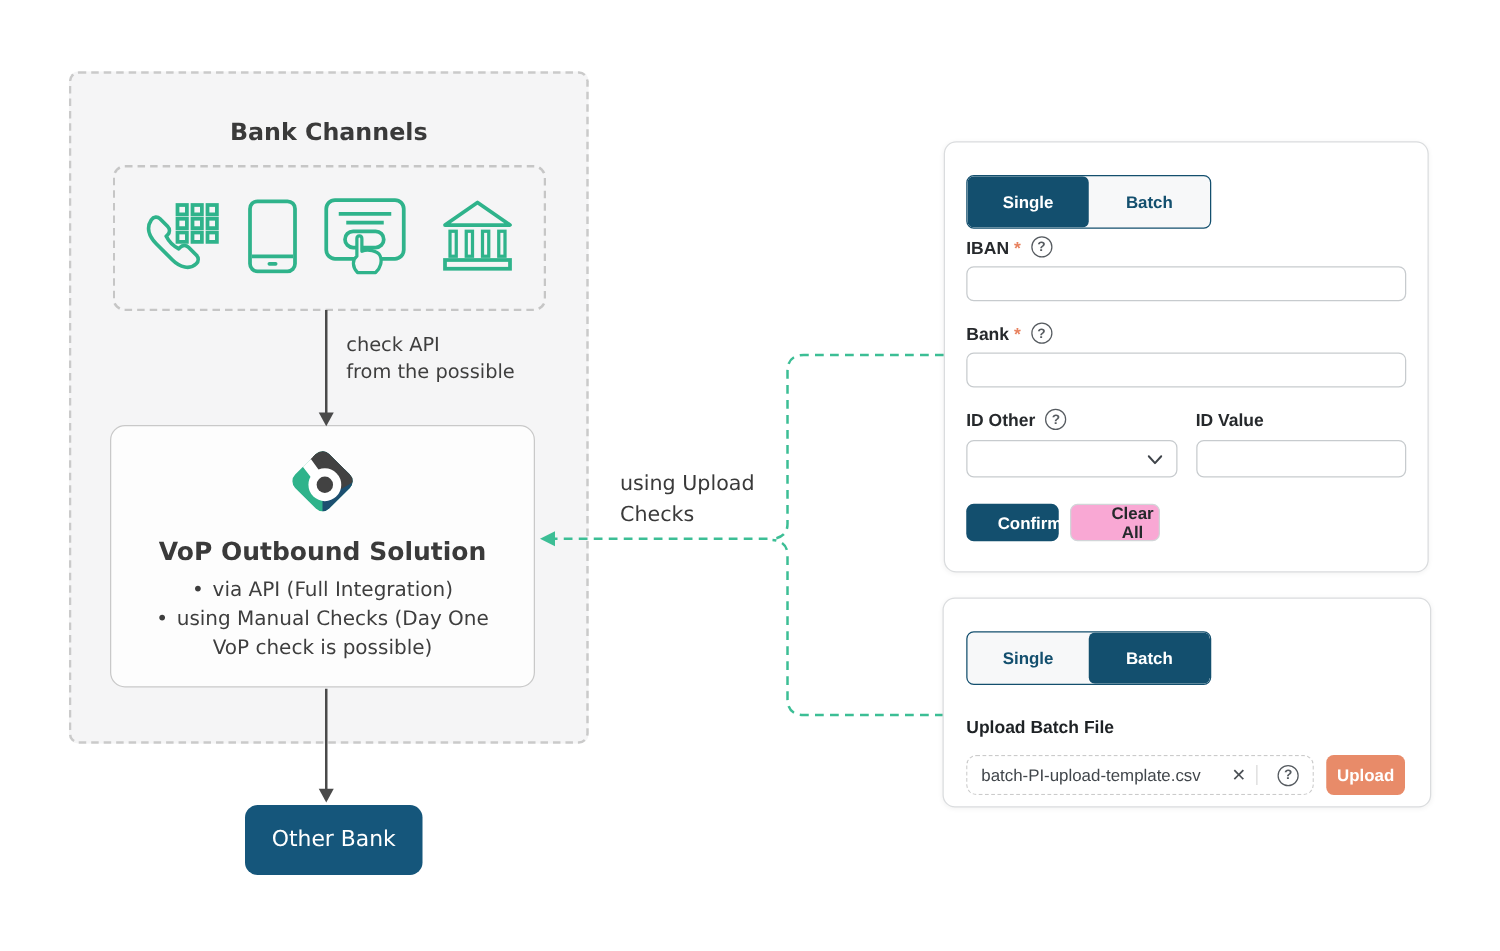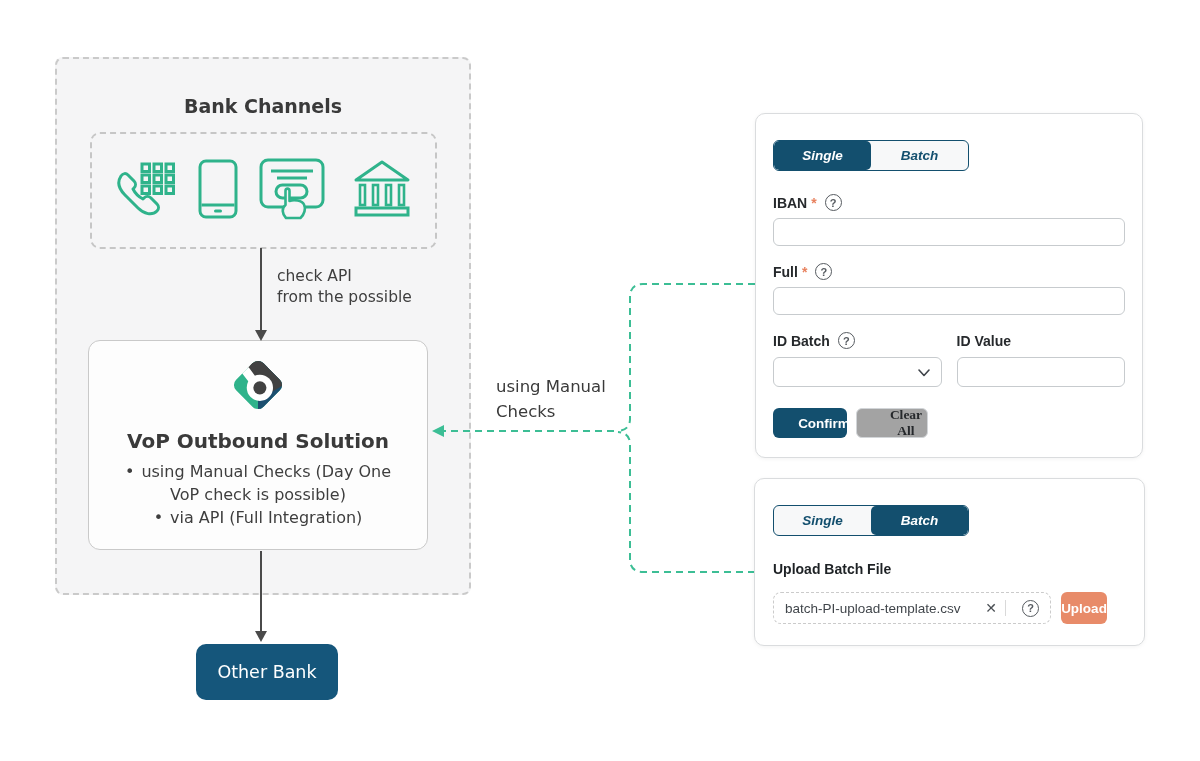--- a/index.html
+++ b/index.html
@@ -51,65 +51,65 @@
 
   
   .panel {
     position:absolute; background:#fff; border:1px solid #dadcde; border-radius:10px;
     box-shadow:0 1px 4px rgba(0,0,0,0.05);
   }
   .panel1 { left:755px; top:113px; width:388px; height:345px; padding:26px 17px 0 17px; }
   .panel2 { left:754px; top:478px; width:391px; height:168px; padding:26px 18px 0 18px; }
 
   .tabgroup {
-    width:196px; height:31px; border:1px solid #134f6e; border-radius:6px;
-    display:flex; overflow:hidden; background:#f7f8f9;font-style:italic;
+    width:196px; height:43px; border:1px solid #134f6e; border-radius:6px;
+    display:flex; overflow:hidden; background:#f7f8f9;
   }
   .tab {
     flex:1; display:flex; align-items:center; justify-content:center;
     font-size:13.5px; font-weight:700; color:#134f6e; cursor:default;
   }
   .tab.active { background:#134f6e; color:#fff; border-radius:5px; }
 
   .label-row { display:flex; align-items:center; height:17px; }
   .flabel { font-size:14px; font-weight:700; color:#26292c; }
   .req { color:#e8825f; font-size:14px; font-weight:700; margin-left:4px; }
   .help {
     width:17px; height:17px; border:1.3px solid #565b60; border-radius:50%;
     display:inline-flex; align-items:center; justify-content:center;
     font-size:11px; font-weight:700; color:#565b60; margin-left:8px;
   }
   .text-input {
     display:block; width:100%; height:28px; border:1px solid #c7cbce; border-radius:6px;
     background:#fff; font-family:inherit; font-size:13.5px; color:#2a2e31; padding:0 9px; outline:none;
   }
-  .mt23 { margin-top:23px;text-align:center; } .mt17 { margin-top:17px; } .mt7 { margin-top:7px; } .mt8 { margin-top:8px; }
+  .mt23 { margin-top:6px;text-align:center; } .mt17 { margin-top:17px; } .mt7 { margin-top:7px; } .mt8 { margin-top:8px; }
   .two-col { display:flex; gap:15px; margin-top:17px; }
   .col { width:169px; }
   .select-box {
     position:relative; width:100%; height:30px; border:1px solid #c7cbce; border-radius:6px; background:#fff;
   }
   .select-box svg { position:absolute; right:11px; top:11px; }
   .col .text-input { height:30px; }
   .btn-row { display:flex; gap:9px; margin-top:21px; }
   .btn { height:30px; border-radius:6px; font-family:inherit; font-size:13.5px; font-weight:700;
          display:flex; align-items:center; justify-content:center; border:none; cursor:default;padding-left:28px; }
   .btn-primary { width:74px; background:#134f6e; color:#fff; }
-  .btn-secondary { width:72px; background:#a3a3a3; color:#26292c; border:1px solid #d2d5d8;font-family:Liberation Serif, serif; }
+  .btn-secondary { width:72px; background:#f9a8d4; color:#26292c; border:1px solid #d2d5d8; }
 
   .upload-title { margin-top:25px; font-size:14px; font-weight:700; color:#1e2225; }
   .file-row { display:flex; gap:10px; margin-top:15px; align-items:center; }
   .file-box {
     width:278px; height:32px; border:1.5px dashed #cbcbcb; border-radius:8px;
     display:flex; align-items:center; padding:0 11px; background:#fff;
   }
   .file-name { flex:1; font-size:13.5px; color:#41464b; }
   .x-icon { font-size:14px; color:#4a4f54; }
   .vdiv { width:1px; height:16px; background:#d9d9d9; margin:0 8px; }
-  .upload-btn { width:46px; height:32px; background:#e88b69; border:none; border-radius:6px;
+  .upload-btn { width:63px; height:32px; background:#e88b69; border:none; border-radius:6px;
     color:#fff; font-family:inherit; font-size:13.5px; font-weight:700; }
 </style>
 </head>
 <body>
 
 <div class="canvas">
 
   <div class="outer-box dg">
     <div class="bc-title">Bank Channels</div>
     <div class="inner-box">
@@ -179,31 +179,31 @@
           <polygon points="18,10 42,-10 70,26 42,42" fill="#424242"></polygon>
           <line x1="13" y1="7" x2="30" y2="29" stroke="#ffffff" stroke-width="12" stroke-linecap="round"></line>
           <line x1="21" y1="6" x2="34" y2="24" stroke="#424242" stroke-width="6.5" stroke-linecap="round"></line>
           <circle cx="34" cy="35" r="14" fill="#ffffff"></circle>
           <circle cx="34" cy="35" r="7" fill="#424242"></circle>
         </g>
       </svg>
     </div>
     <div class="vop-title">VoP Outbound Solution</div>
     <div class="vop-bullets">
+      <div class="li"><span class="bullet-glyph">•</span><span>via API (Full Integration)</span></div>
       <div class="li"><span class="bullet-glyph">•</span><span>using Manual Checks (Day One VoP check is possible)</span></div>
-      <div class="li"><span class="bullet-glyph">•</span><span>via API (Full Integration)</span></div>
     </div>
   </div>
 
   <div class="other-bank dg">
     <span>Other Bank</span>
   </div>
 
   <div class="manual-label dg">
-    <div>using Manual</div>
+    <div>using Upload</div>
     <div>Checks</div>
   </div>
 
   <svg class="overlay">
 
     <g stroke="#4a4a4a" fill="#4a4a4a">
       <line x1="261" y1="248" x2="261" y2="331" stroke-width="2"></line>
       <polygon points="255,330 267,330 261,341" stroke="none"></polygon>
     </g>
 
@@ -227,30 +227,30 @@
     </div>
 
     <div class="label-row mt23">
       <span class="flabel">IBAN</span>
       <span class="req">*</span>
       <span class="help">?</span>
     </div>
     <input class="text-input mt7" value="" style="">
 
     <div class="label-row mt17">
-      <span class="flabel">Full</span>
+      <span class="flabel">Bank</span>
       <span class="req">*</span>
       <span class="help">?</span>
     </div>
     <input class="text-input mt7" value="" style="">
 
     <div class="two-col">
       <div class="col">
         <div class="label-row">
-          <span class="flabel">ID Batch</span>
+          <span class="flabel">ID Other</span>
           <span class="help">?</span>
         </div>
         <div class="select-box mt8">
           <svg width="12" height="8" viewBox="0 0 12 8">
               <path d="M1 1 L6 6.5 L11 1" stroke="#3f444a" stroke-width="1.6" fill="none" stroke-linecap="round" stroke-linejoin="round"></path>
             </svg>
         </div>
       </div>
       <div class="col">
         <div class="label-row">

